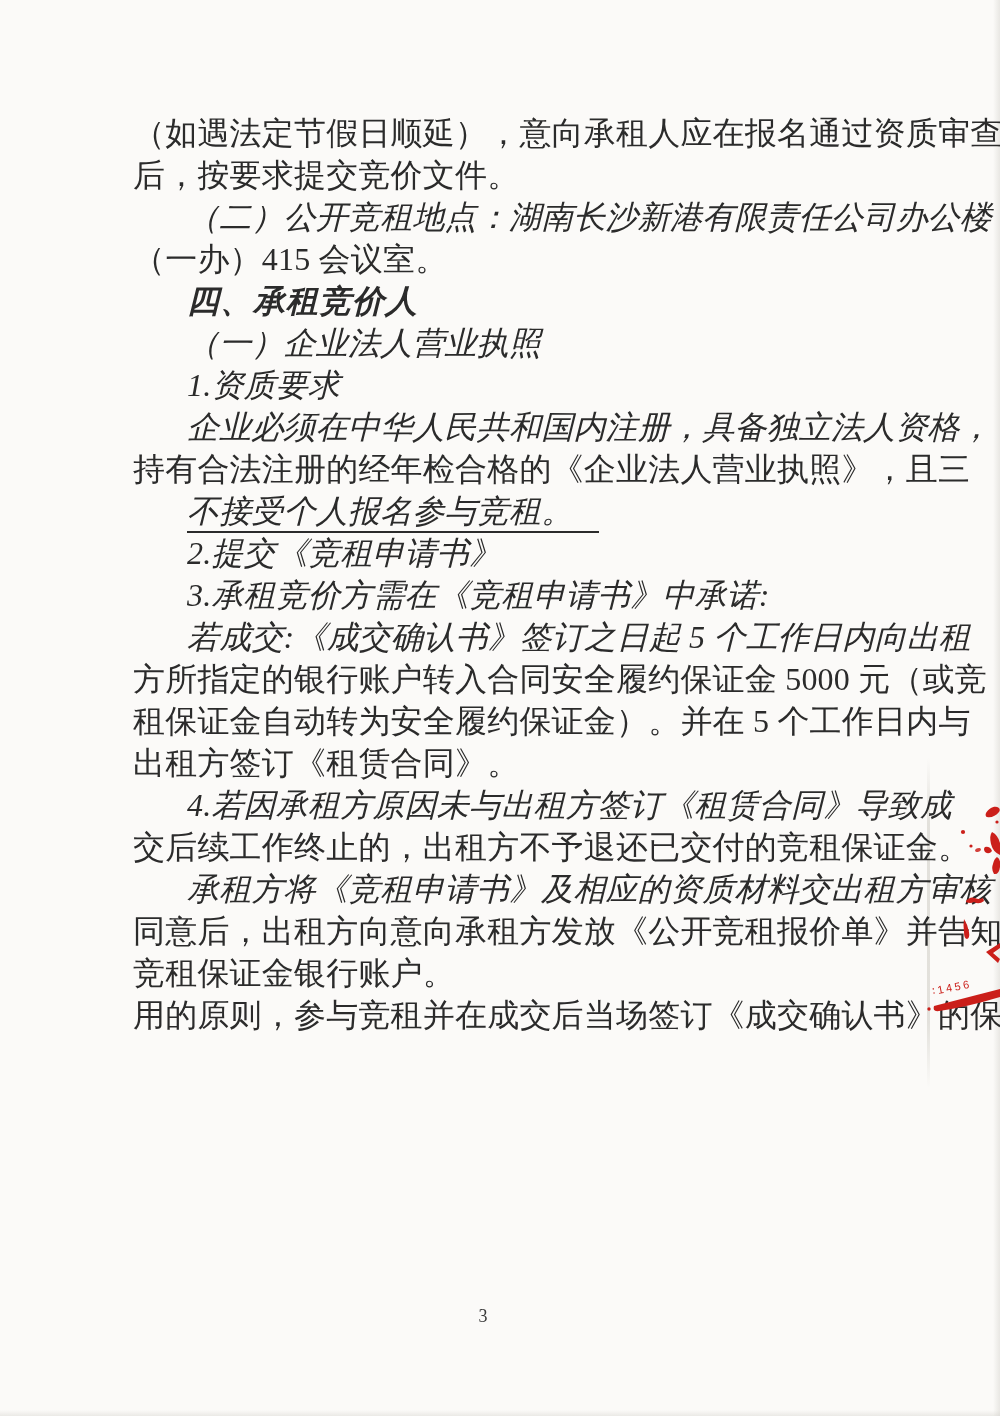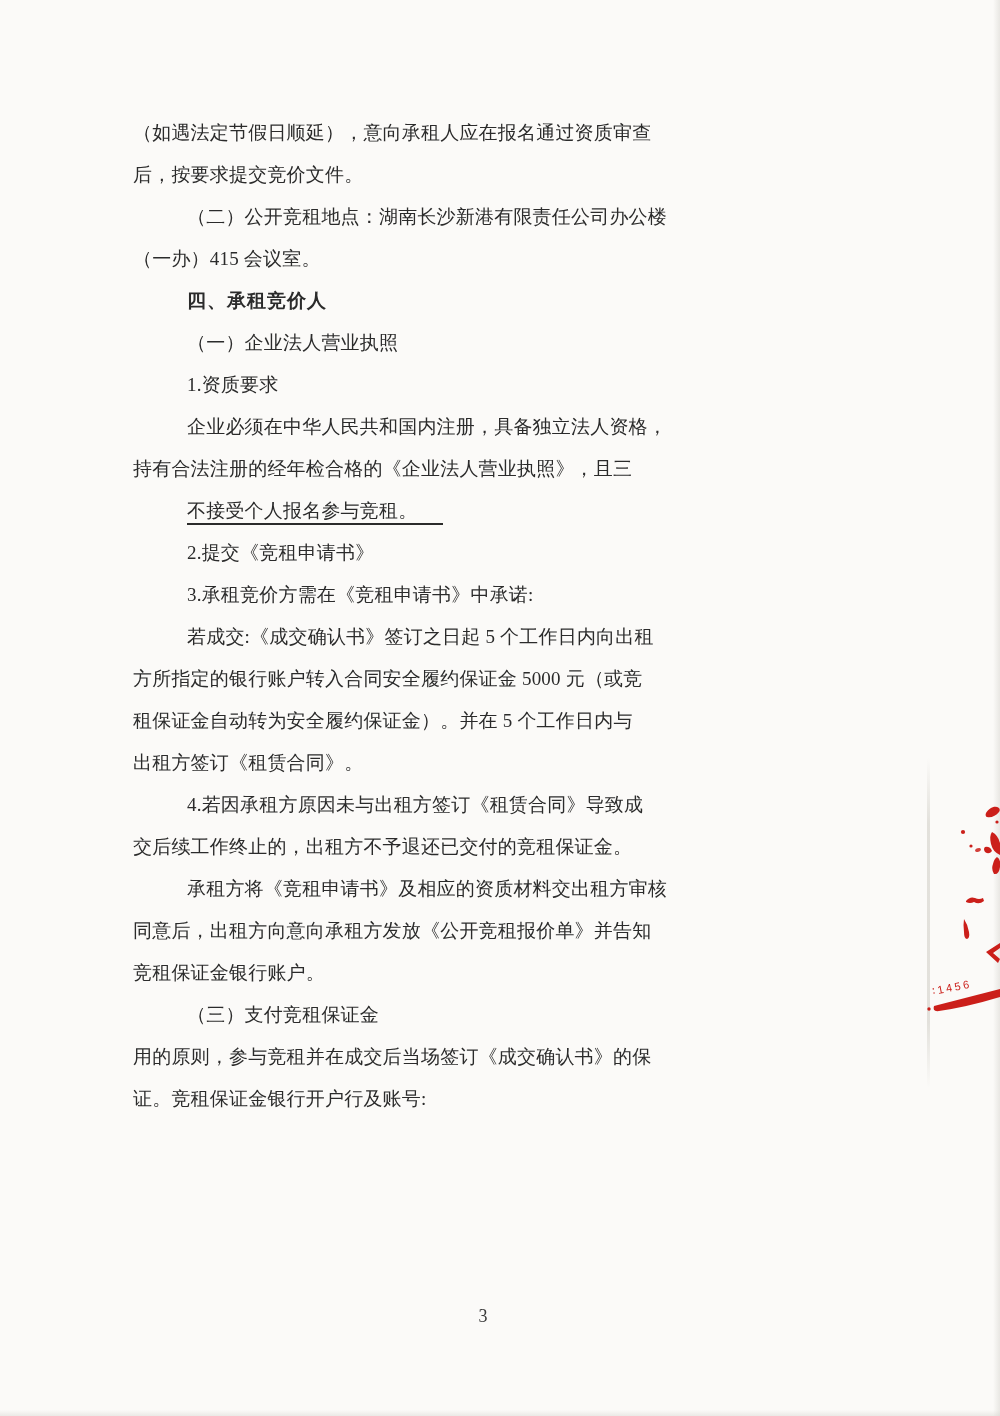--- a/index.html
+++ b/index.html
@@ -35,29 +35,29 @@
     width: 3px;
     height: 330px;
     background: linear-gradient(to bottom, rgba(225,223,218,0), rgba(222,220,214,0.85) 20%, rgba(222,220,214,0.85) 80%, rgba(225,223,218,0));
   }
   .text-block {
     position: absolute;
     left: 133px;
     top: 112px;
     width: 740px;
     color: var(--text-color);
-    font-size: 19px;
+    font-size: 32px;
   }
   .line {
     height: 42px;
     line-height: 42px;
     white-space: nowrap;
     letter-spacing: 0.2px;
   }
-  .line.indent { padding-left: 54px; }
+  .line.indent { padding-left: 54px; font-style: italic; }
   .line.bold {
     font-weight: bold;
     font-family: "Liberation Sans", "DejaVu Sans", sans-serif;
     letter-spacing: 1px;
   }
   .line span.u {
     border-bottom: 2px solid currentColor;
     padding-right: 26px;
     padding-bottom: 2px;
   }
@@ -109,23 +109,21 @@
       <div class="line indent"><span>3.承租竞价方需在《竞租申请书》中承诺:</span></div>
       <div class="line indent"><span>若成交:《成交确认书》签订之日起 5 个工作日内向出租</span></div>
       <div class="line"><span>方所指定的银行账户转入合同安全履约保证金 5000 元（或竞</span></div>
       <div class="line"><span>租保证金自动转为安全履约保证金）。并在 5 个工作日内与</span></div>
       <div class="line"><span>出租方签订《租赁合同》。</span></div>
       <div class="line indent"><span>4.若因承租方原因未与出租方签订《租赁合同》导致成</span></div>
       <div class="line"><span>交后续工作终止的，出租方不予退还已交付的竞租保证金。</span></div>
       <div class="line indent"><span>承租方将《竞租申请书》及相应的资质材料交出租方审核</span></div>
       <div class="line"><span>同意后，出租方向意向承租方发放《公开竞租报价单》并告知</span></div>
       <div class="line"><span>竞租保证金银行账户。</span></div>
-      <div class="line indent"><span>（三）支付竞租保证金</span></div>
       <div class="line"><span>用的原则，参与竞租并在成交后当场签订《成交确认书》的保</span></div>
-      <div class="line"><span>证。竞租保证金银行开户行及账号:</span></div>
     </div>
 
   <svg class="stamp" viewBox="0 0 75 300" xmlns="http://www.w3.org/2000/svg">
 
     <path class="stamp-ink" d="M61,33 c3,-5 9,-8 13,-5 c1,1 1,3 0,4 c-3,4 -8,6 -12,5 c-1,0 -2,-2 -1,-4 z"></path>
     <circle class="stamp-ink" cx="72" cy="42" r="1.6"></circle>
 
     <circle class="stamp-ink" cx="38" cy="52" r="2.1"></circle>
     <circle class="stamp-ink" cx="46" cy="66" r="1.6"></circle>
 

